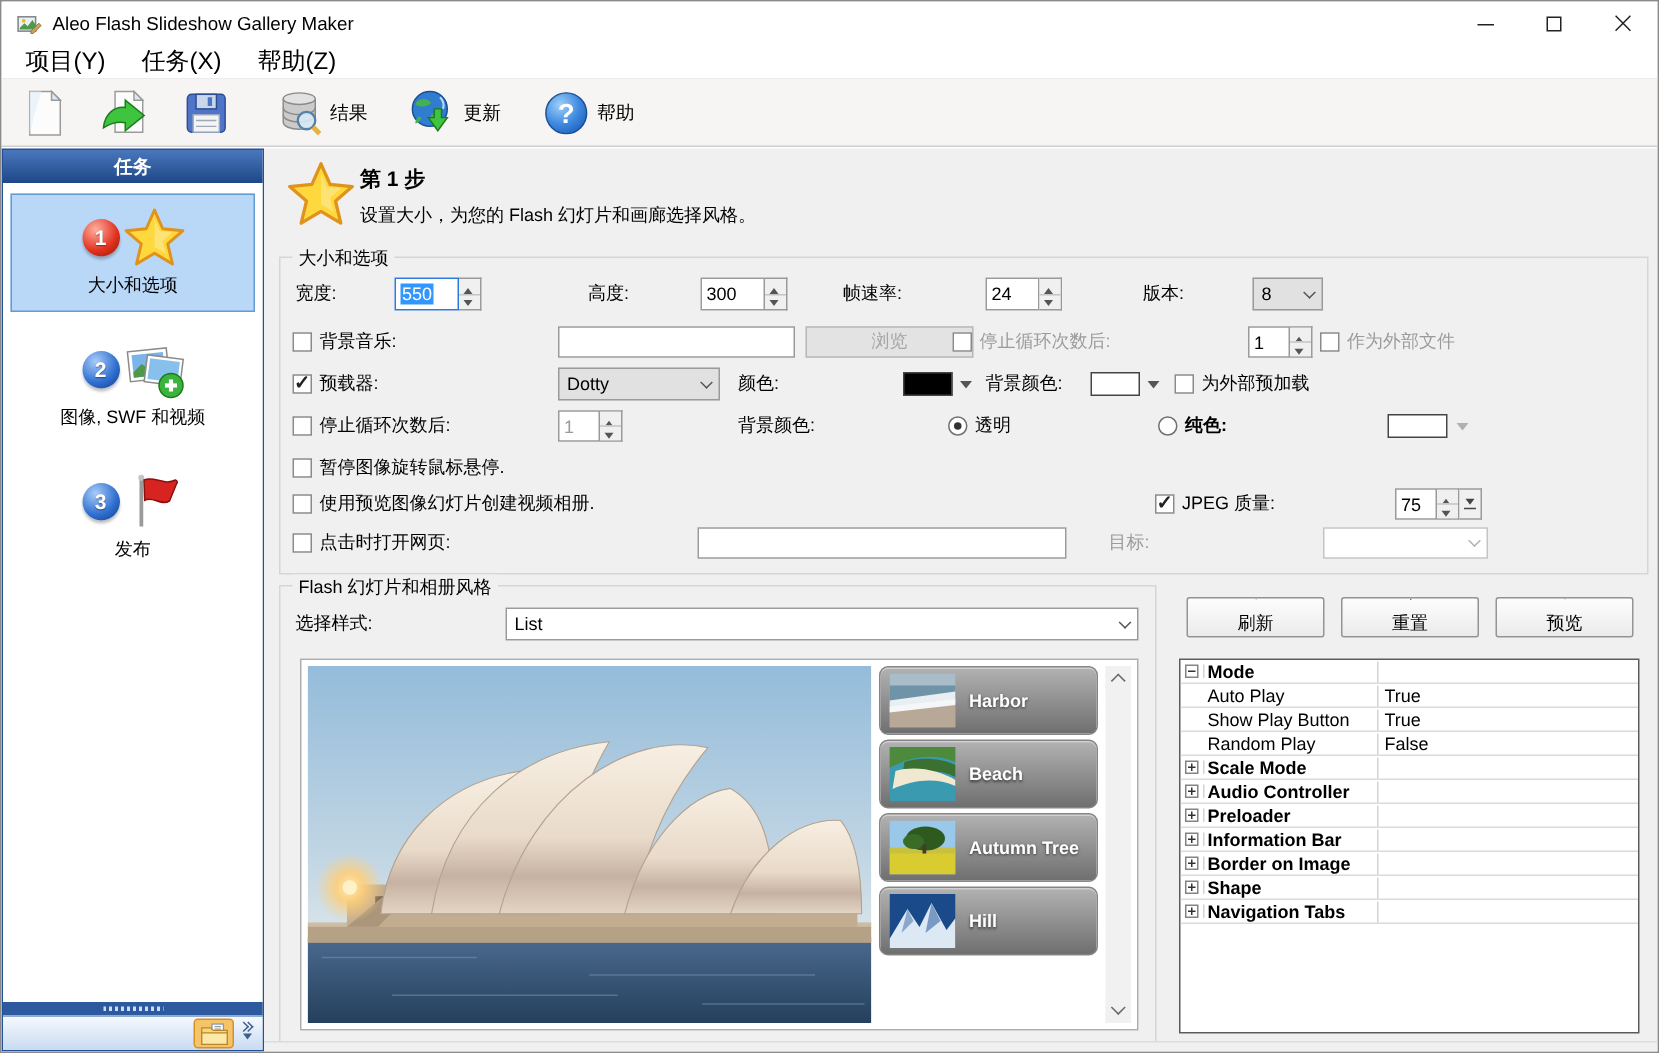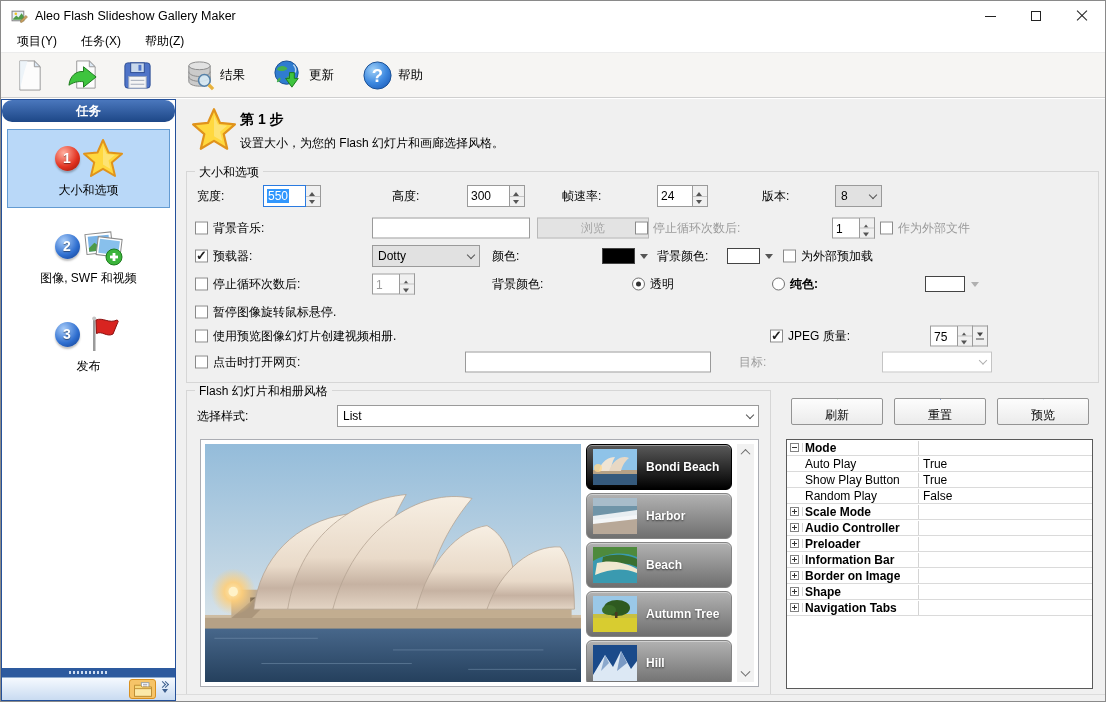--- a/index.html
+++ b/index.html
@@ -15,34 +15,34 @@
   .winbtn { width:46px; height:30px; display:flex; align-items:center; justify-content:center; }
   .glyph-min { width:11px; height:1px; background:#222; }
   .glyph-max { width:10px; height:10px; border:1px solid #222; }
   .glyph-close { position:relative; width:12px; height:12px; }
   .glyph-close::before,.glyph-close::after { content:""; position:absolute; left:-1px; top:5px; width:14px; height:1px; background:#222; }
   .glyph-close::before { transform:rotate(45deg); }
   .glyph-close::after { transform:rotate(-45deg); }
 
   
   .menubar { height:22px; background:#fff; display:flex; align-items:center; padding-left:4px; border-bottom:1px solid #ececec; }
-  .menuitem { font-size:12px; padding:2px 12px; color:#000; }
+  .menuitem { font-size:16px; padding:2px 12px; color:#000; }
 
   
   .toolbar { height:45px; background:#f6f5f3; border-bottom:1px solid #cfcfcf; display:flex; align-items:center; padding-left:6px; }
   .tbtn { display:flex; align-items:center; gap:4px; padding:3px 6px; margin-right:9px; }
   .tbtn svg { width:33px; height:33px; }
   .tbtn .tlabel { font-size:12.5px; color:#000; }
 
   
   .content { position:absolute; top:98px; left:0; right:0; bottom:0; display:flex; }
 
   
   .sidebar { width:175px; flex:none; display:flex; flex-direction:column; border:1px solid #24509a; background:#fff; }
-  .shead { height:22px; flex:none; background:linear-gradient(#4a77bd,#1d4787); color:#fff; font-weight:bold; font-size:12.5px; display:flex; align-items:center; justify-content:center;border-radius:10px; }
+  .shead { height:22px; flex:none; background:linear-gradient(#4a77bd,#1d4787); color:#fff; font-weight:bold; font-size:12.5px; display:flex; align-items:center; justify-content:center; }
   .sbody { flex:1; background:#fff; overflow:hidden; padding-top:7px; }
   .sitem { margin:0 5px 9px 5px; padding:7px 0 8px; text-align:center; border:1px solid transparent; }
   .sitem.selected { background:#b9d8f8; border:1px solid #639bd2; }
   .sicons { display:flex; align-items:center; justify-content:center; gap:3px; height:42px; }
   .sphere { width:25px; height:25px; border-radius:50%; color:#fff; font-weight:bold; font-size:14px; display:flex; align-items:center; justify-content:center; text-shadow:0 1px 1px rgba(0,0,0,.45); flex:none;
             background:radial-gradient(circle at 35% 28%, #ffb0a0, #e23220 58%, #8e1506); box-shadow:0 2px 2px rgba(0,0,0,.25); }
   .sphere.blue { background:radial-gradient(circle at 35% 28%, #a8ccf8, #2f6fd0 58%, #113a88); }
   .slabel { font-size:12px; color:#000; margin-top:3px; }
   .sgrip { height:9px; flex:none; background:#2d5a9e; display:flex; align-items:center; justify-content:center; }
   .sgrip .dots { width:40px; height:3px; background:repeating-linear-gradient(90deg,#cddcf0 0 2px, transparent 2px 4px); }
@@ -521,31 +521,20 @@
               <g stroke="#7e99b5" stroke-width="1" opacity=".5">
                   <line x1="10" y1="200" x2="120" y2="200"></line>
                   <line x1="200" y1="212" x2="360" y2="212"></line>
                   <line x1="60" y1="226" x2="220" y2="226"></line>
                   <line x1="280" y1="232" x2="395" y2="232"></line>
                 </g>
             </svg>
           </div>
 
           <div class="thumbcol">
-            <div class="thumb selected">
-              <svg viewBox="0 0 44 36" preserveAspectRatio="none">
-                  <rect width="44" height="36" fill="#8fc3e8"></rect>
-                  <rect y="24" width="44" height="12" fill="#355a7d"></rect>
-                  <rect y="21" width="44" height="4" fill="#b5a186"></rect>
-                  <path d="M6 22 C8 12 16 8 22 8 C19 13 18 18 18 22 Z" fill="#f0e4d4"></path>
-                  <path d="M16 22 C20 10 30 6 36 9 C31 13 29 18 28 22 Z" fill="#e8d8c4"></path>
-                  <circle cx="5" cy="19" r="4" fill="#ffd890" opacity=".8"></circle>
-                </svg>
-              <span class="tlab">Bondi Beach</span>
-            </div>
             <div class="thumb">
               <svg viewBox="0 0 44 36" preserveAspectRatio="none">
                   <rect width="44" height="36" fill="#a8bcca"></rect>
                   <rect y="8" width="44" height="12" fill="#6f94a8"></rect>
                   <path d="M0 18 L44 12 L44 20 L0 26 Z" fill="#e8eef2"></path>
                   <path d="M0 24 L44 19 L44 36 L0 36 Z" fill="#b8a898"></path>
                   <path d="M0 22 L44 17 L44 21 L0 26 Z" fill="#f4f6f8"></path>
                 </svg>
               <span class="tlab">Harbor</span>
             </div>

